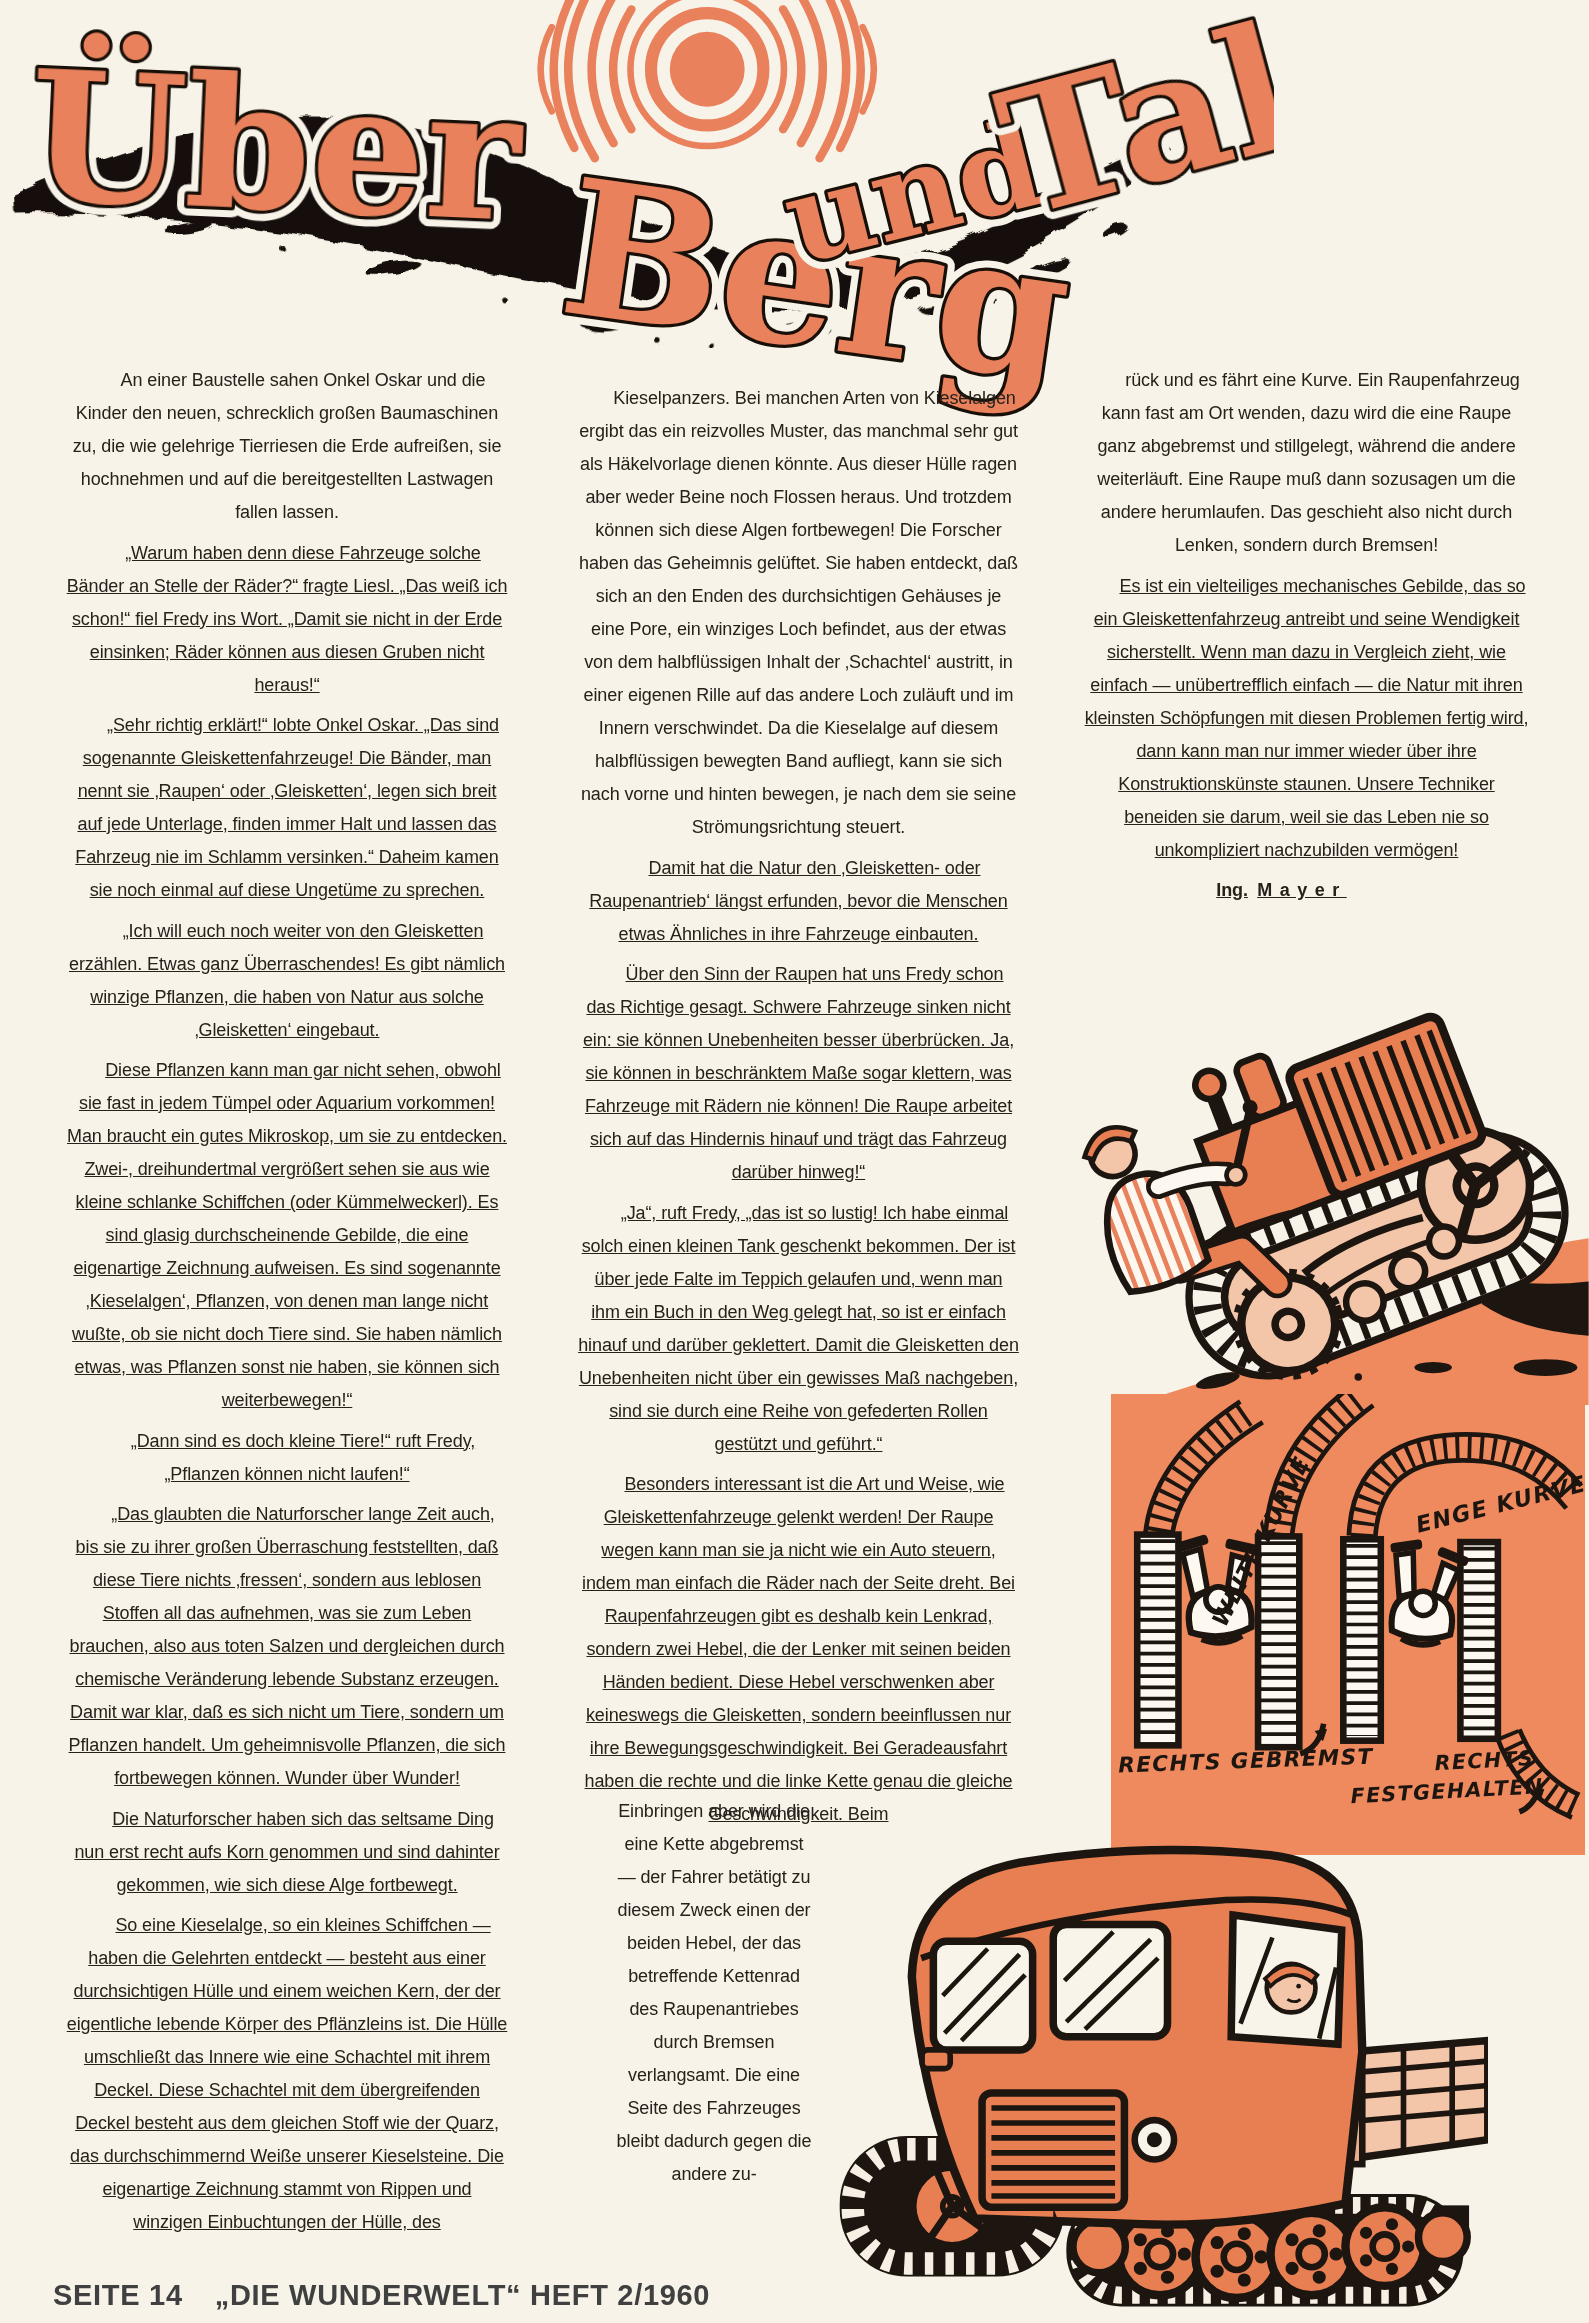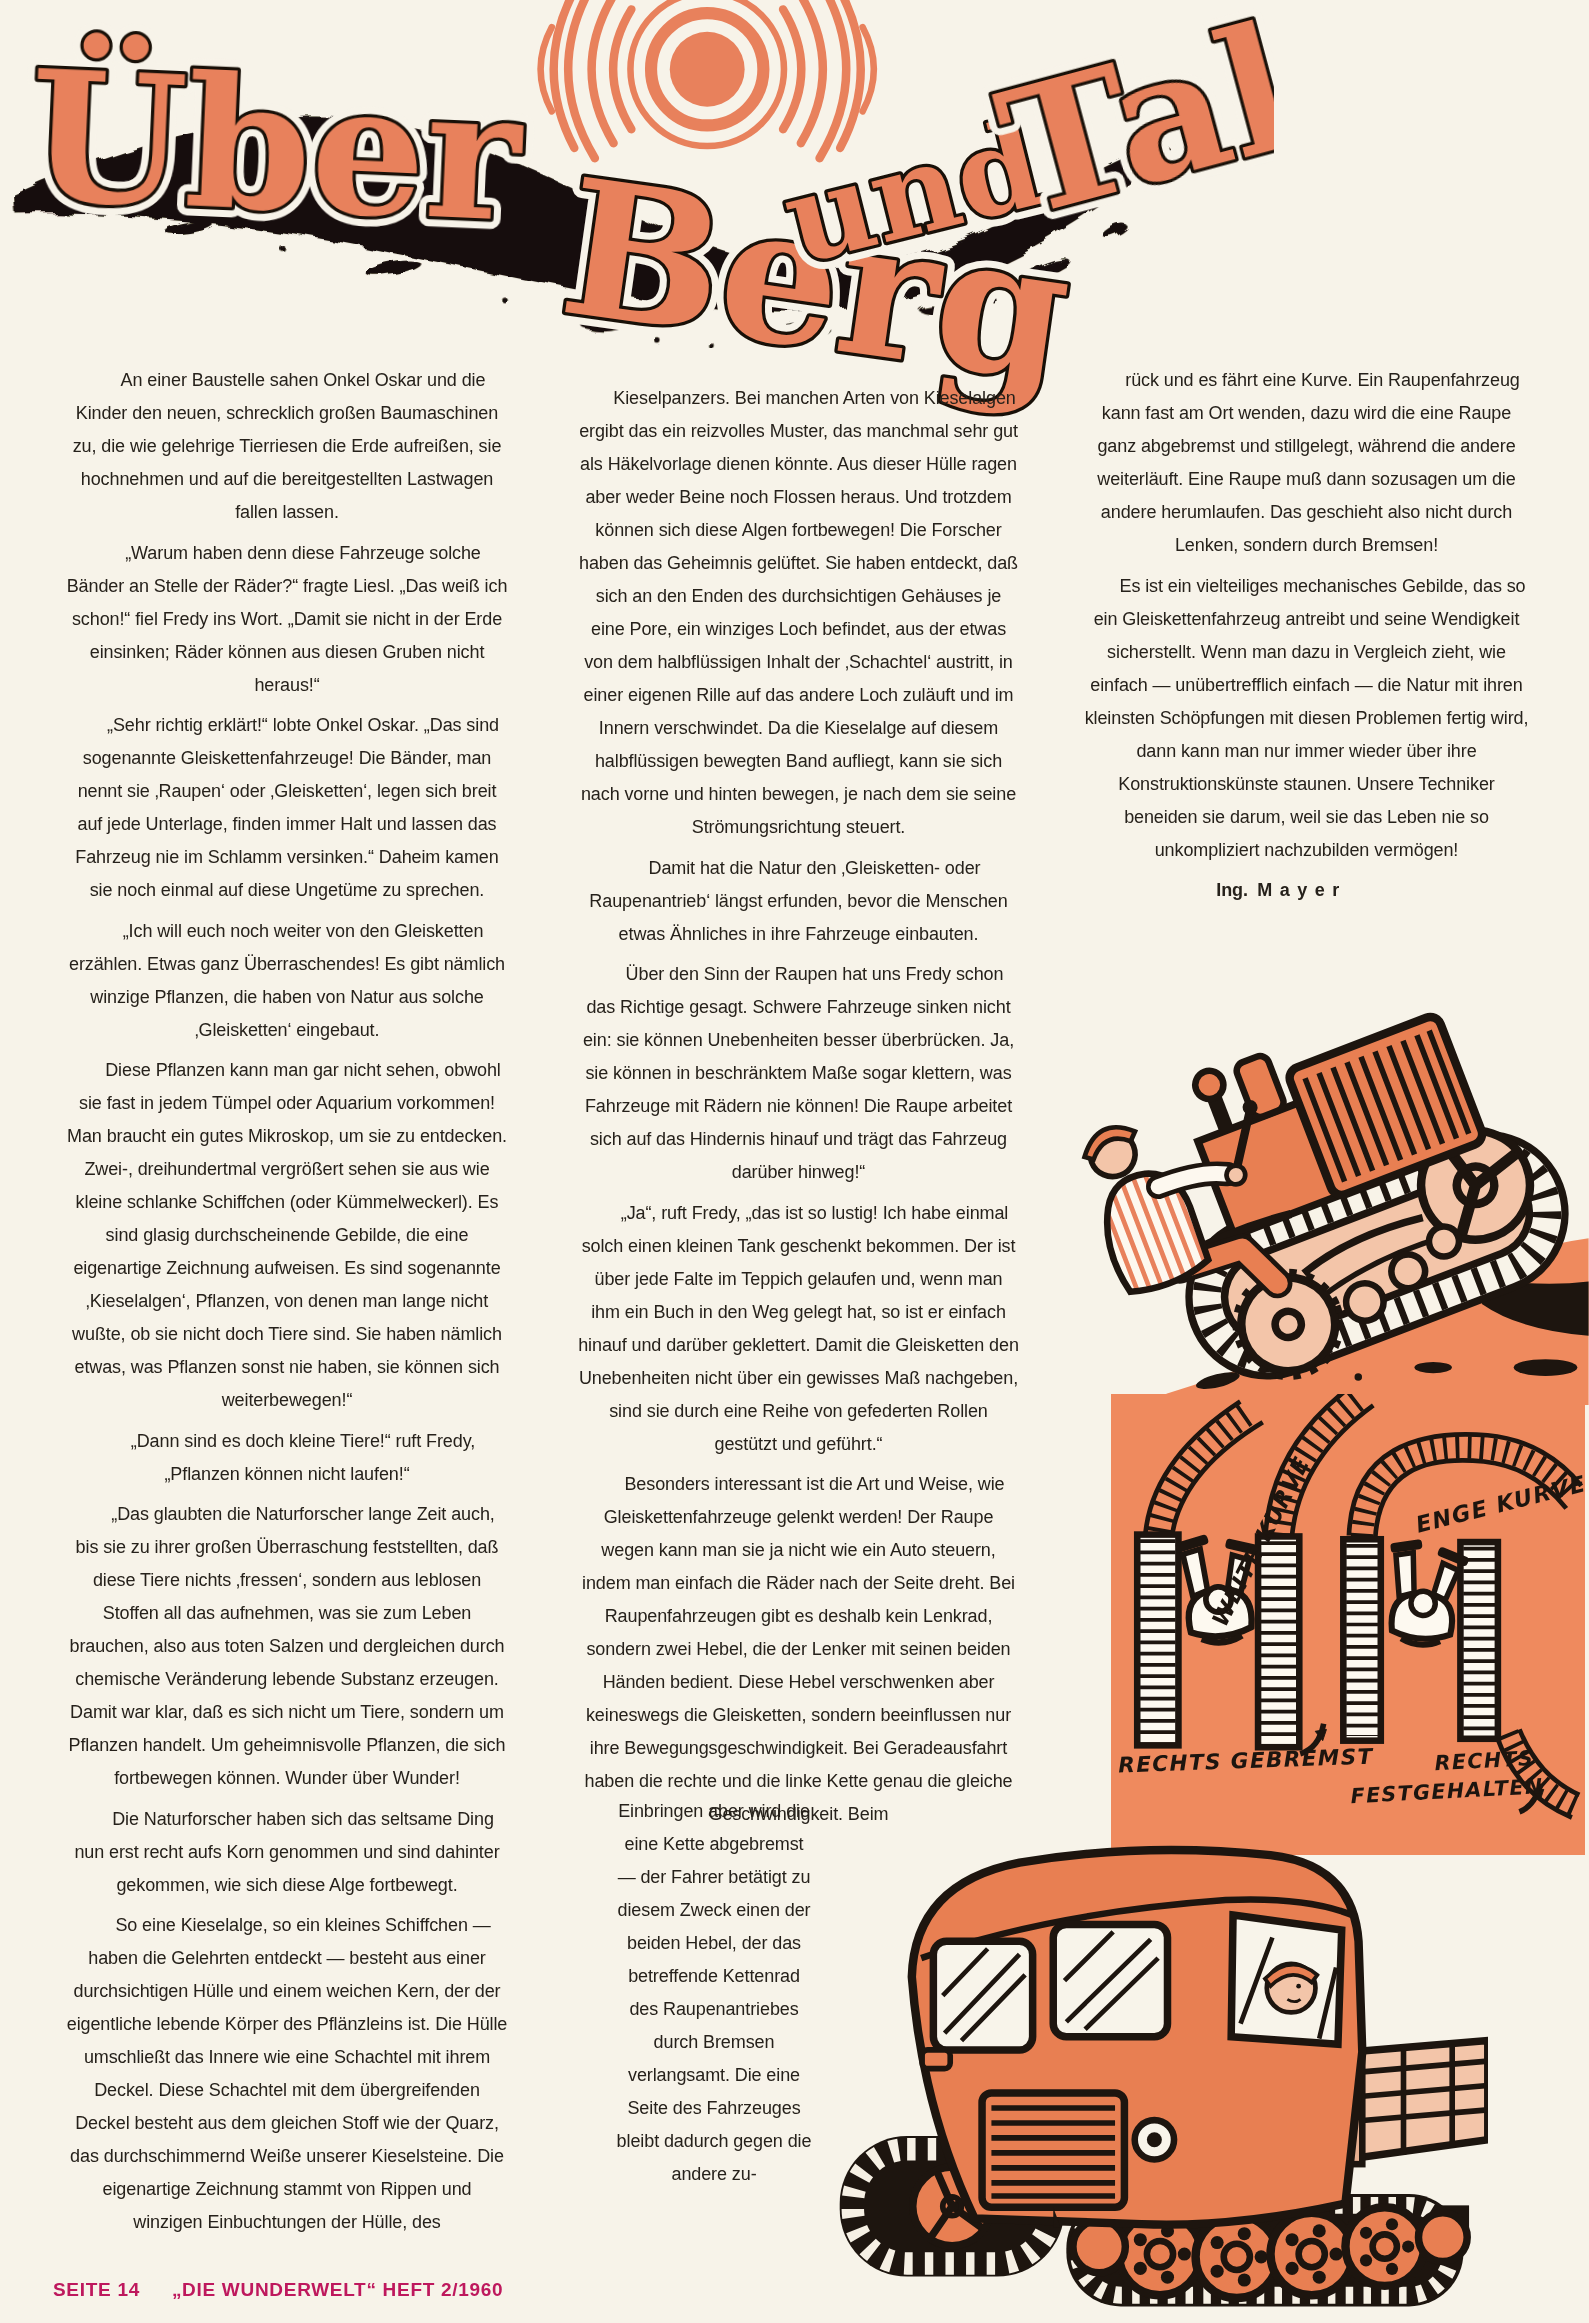--- a/index.html
+++ b/index.html
@@ -12,30 +12,30 @@
   }
   .page{position:absolute;inset:0;}
   
   .header-art{position:absolute;left:0;top:0;width:1274px;height:440px;pointer-events:none;}
   .title-word{font-family:"DejaVu Serif","Liberation Serif",serif;font-weight:bold;}
   .title-halo{fill:#f7f3e9;stroke:#f7f3e9;stroke-width:22px;stroke-linejoin:round;}
   .title-main{fill:#e8815c;stroke:#181008;stroke-width:7px;paint-order:stroke;stroke-linejoin:round;}
   
   .col{position:absolute;text-align:justify;font-size:18px;line-height:33px;letter-spacing:-0.1px;}
   .col p{margin:0;text-indent:32px;text-align:center;}
-  .col p + p{margin-top:7.5px;}
+  .col p + p{margin-top:7.5px;text-decoration:underline;}
   .signature{margin-top:13px;text-align:right;padding-right:82px;font-weight:bold;text-indent:0;}
   .signature .sig-name{letter-spacing:7.5px;margin-left:9.4px;}
   
   .fig{position:absolute;pointer-events:none;}
   .diagram-panel{position:absolute;left:1111px;top:1394px;width:474px;height:461px;background:#ef8a5e;}
   .diagram-panel svg{position:absolute;inset:0;}
   .diag-label{font-family:"DejaVu Sans",sans-serif;font-weight:bold;font-style:italic;fill:#1d150f;letter-spacing:1.5px;}
   
-  .footer{position:absolute;left:53px;top:2279px;font-weight:bold;font-size:19px;letter-spacing:0.7px;color:#be185d;}
+  .footer{position:absolute;left:53px;top:2279px;font-weight:bold;font-size:29px;letter-spacing:0.7px;color:#404040;}
   .footer .issue{margin-left:32px;}
 </style>
 </head>
 <body>
 
 <div class="page">
 
   <svg class="header-art" viewBox="0 0 1360 470" width="1274" height="440">
     <defs>
       <filter id="rough" x="-10%" y="-10%" width="120%" height="120%">

